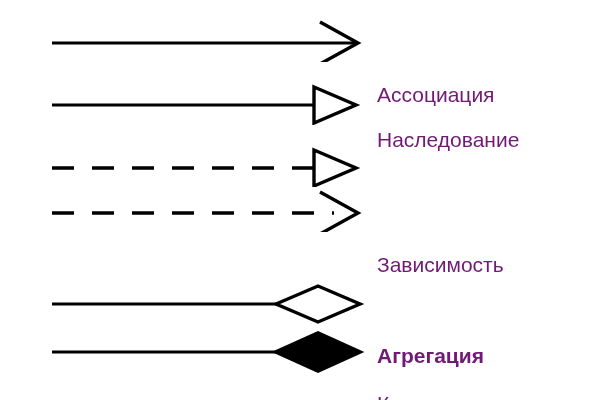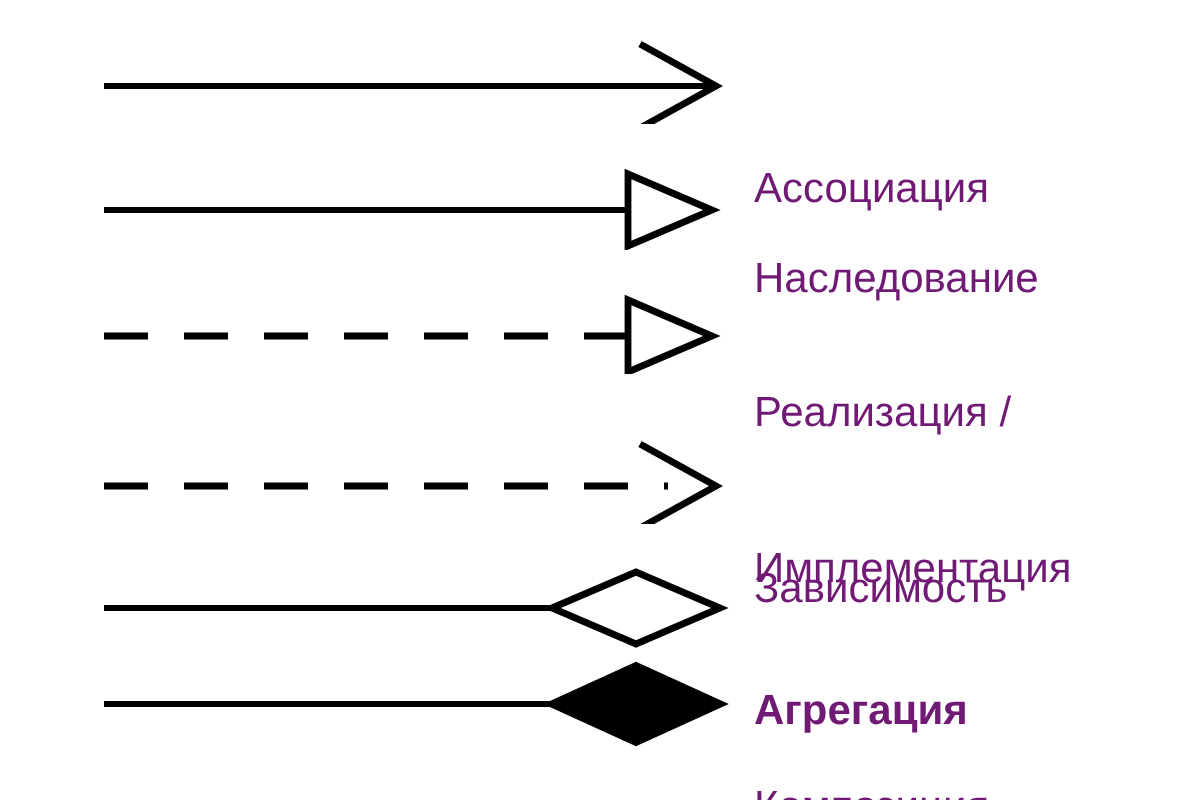--- a/index.html
+++ b/index.html
@@ -72,27 +72,23 @@
     </div>
   </div>
 
   <div class="legend-row" style="top:125px;height:62px;">
     <div class="glyph-cell">
       <svg width="370" height="62" viewBox="0 0 370 62" xmlns="http://www.w3.org/2000/svg">
         <line x1="52" y1="43" x2="315" y2="43" stroke="#000000" stroke-width="3.4" stroke-dasharray="22 18" stroke-linecap="butt"></line>
         <polygon points="314,25 356,43 314,61" fill="#ffffff" stroke="#000000" stroke-width="3.4" stroke-linejoin="miter"></polygon>
       </svg>
     </div>
-    <div class="label-cell" style="top:17px;">
-      <span class="label-line">Реализация /</span>
-      <span class="label-line">Имплементация</span>
-    </div>
   </div>
 
-  <div class="legend-row" style="top:200px;height:62px;">
+  <div class="legend-row" style="top:170px;height:62px;">
     <div class="glyph-cell">
       <svg width="370" height="62" viewBox="0 0 370 62" xmlns="http://www.w3.org/2000/svg">
         <line x1="52" y1="43" x2="334" y2="43" stroke="#000000" stroke-width="3.4" stroke-dasharray="22 18" stroke-linecap="butt"></line>
         <polyline points="320,22 358,43 320,64" fill="none" stroke="#000000" stroke-width="3.4" stroke-linecap="butt" stroke-linejoin="miter"></polyline>
       </svg>
     </div>
     <div class="label-cell" style="top:30px;">
       <span class="label-line">Зависимость</span>
     </div>
   </div>

